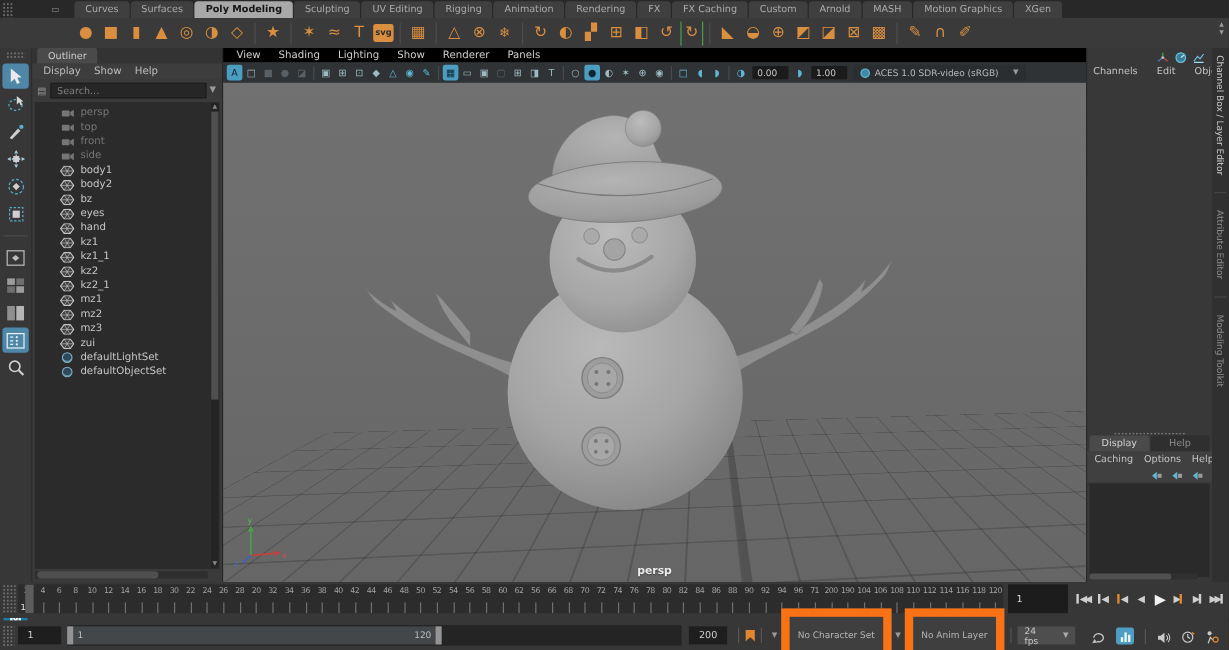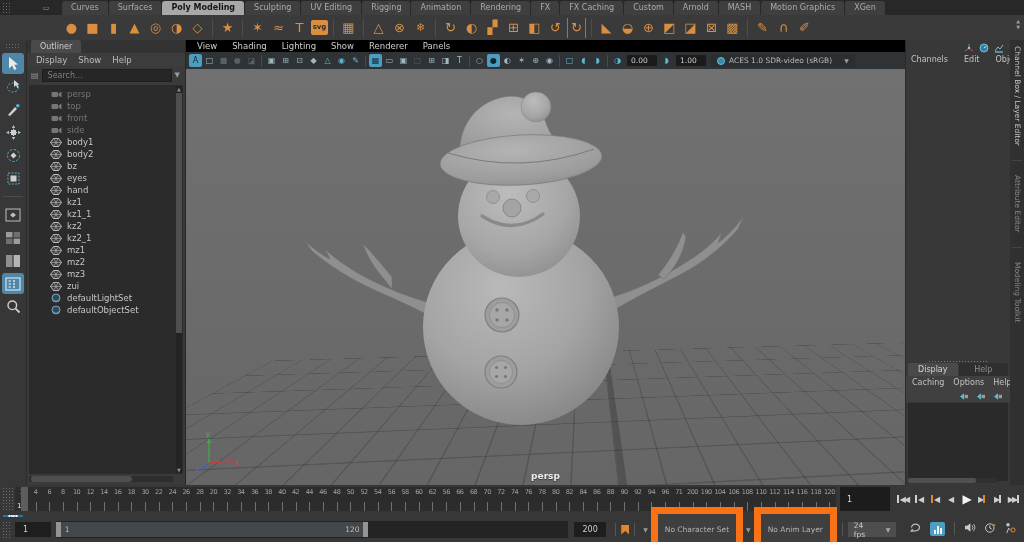--- a/index.html
+++ b/index.html
@@ -152,21 +152,21 @@
   .r-bar { position:absolute; left:0; top:1px; bottom:1px; width:61%; background:#43474a;
            display:flex; justify-content:space-between; align-items:center; font-size:7.5px; color:#bdbdbd; }
   .r-handle { width:5px; height:100%; background:#949494; }
   .r-bar .lbl { padding:0 4px; }
   .r-end { width:32px; margin-right:4px; }
   .r-sep { width:1px; height:13px; background:#555; margin:0 5px; }
   .flag { width:8px; height:10px; background:#e0862e; clip-path:polygon(0 0,100% 0,100% 100%,50% 65%,0 100%); }
   .r-dd-caret { font-size:6px; color:#9a9a9a; margin:0 3px; }
   .r-box { background:#3f3f3f; border:7px solid #f97316; color:#b5b5b5; font-size:7.5px; height:15px;
            display:flex; align-items:center; padding:16px 7px; white-space:nowrap; }
-  .r-right { margin-left:auto; display:flex; align-items:flex-start; }
+  .r-right { margin-left:auto; display:flex; align-items:flex-end; }
   .fps-dd { background:#4e4e4e; color:#c9c9c9; font-size:7.5px; height:15px; display:flex; align-items:center;
             padding:0 6px; gap:10px; margin-right:9px; }
   .fps-dd .caret { font-size:6px; color:#aaa; }
   .graph-btn { width:15px; height:14px; background:#4d9ec2; border-radius:2px; display:flex; align-items:flex-end;
                justify-content:center; gap:1px; padding:2px 2px; margin:0 4px; }
   .graph-btn i { width:2px; background:#eaf6fb; }
   .icon-gap { margin:0 4px; display:flex; align-items:center; }
 </style>
 </head>
 <body>

